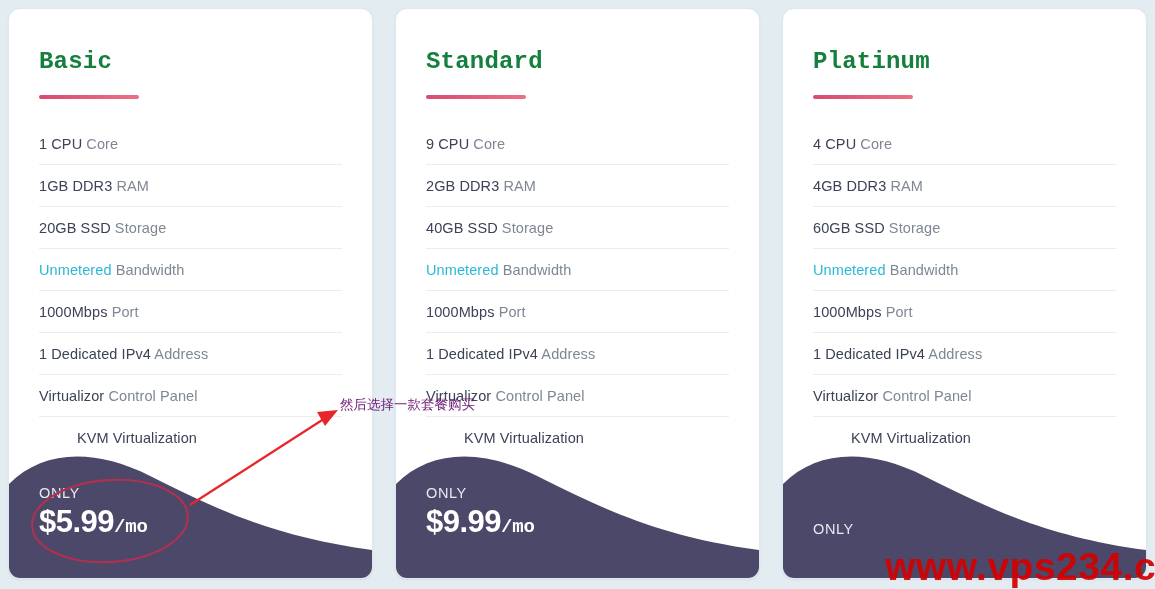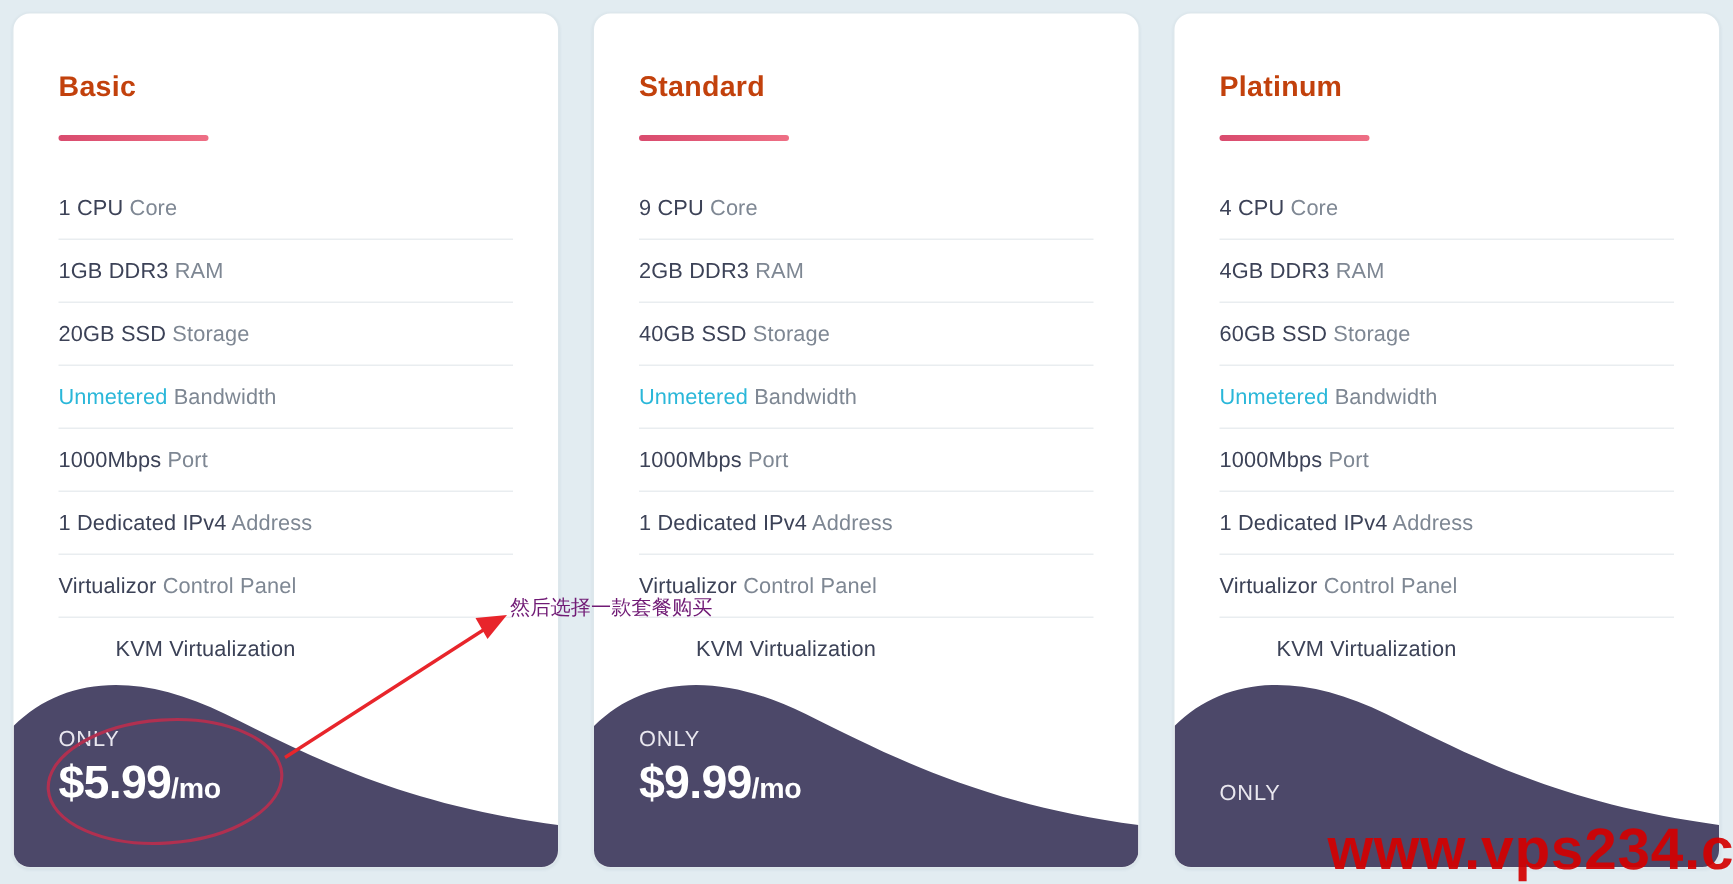--- a/index.html
+++ b/index.html
@@ -35,25 +35,26 @@
     flex-direction: column;
     box-shadow: 0 1px 2px rgba(70,90,110,.08);
   }
 
   .card-body {
     padding: 40px 30px 0 30px;
     flex: 1 1 auto;
   }
 
   .plan-title {
-    font-size: 19px;
-    font-weight: bold;
-    color: #c2410c;
+    font-size: 24px;
+    font-weight: bold;
+    color: #15803d;
     letter-spacing: .2px;
     line-height: 1.1;
+    font-family: Liberation Mono, monospace;
   }
 
   .accent-bar {
     width: 100px;
     height: 4px;
     border-radius: 2px;
     margin-top: 20px;
     background: linear-gradient(90deg, #d94b6e 0%, #ee6f85 100%);
   }
 
@@ -117,20 +118,21 @@
     font-size: 31px;
     letter-spacing: -.5px;
     line-height: 1.15;
     white-space: nowrap;
   }
 
   .price-per {
     font-size: 19px;
     font-weight: bold;
     letter-spacing: -.2px;
+    font-family: Liberation Mono, monospace;
   }
 
   
   #annotations {
     position: absolute;
     left: 0; top: 0;
     width: 1155px;
     height: 589px;
     pointer-events: none;
     z-index: 20;

